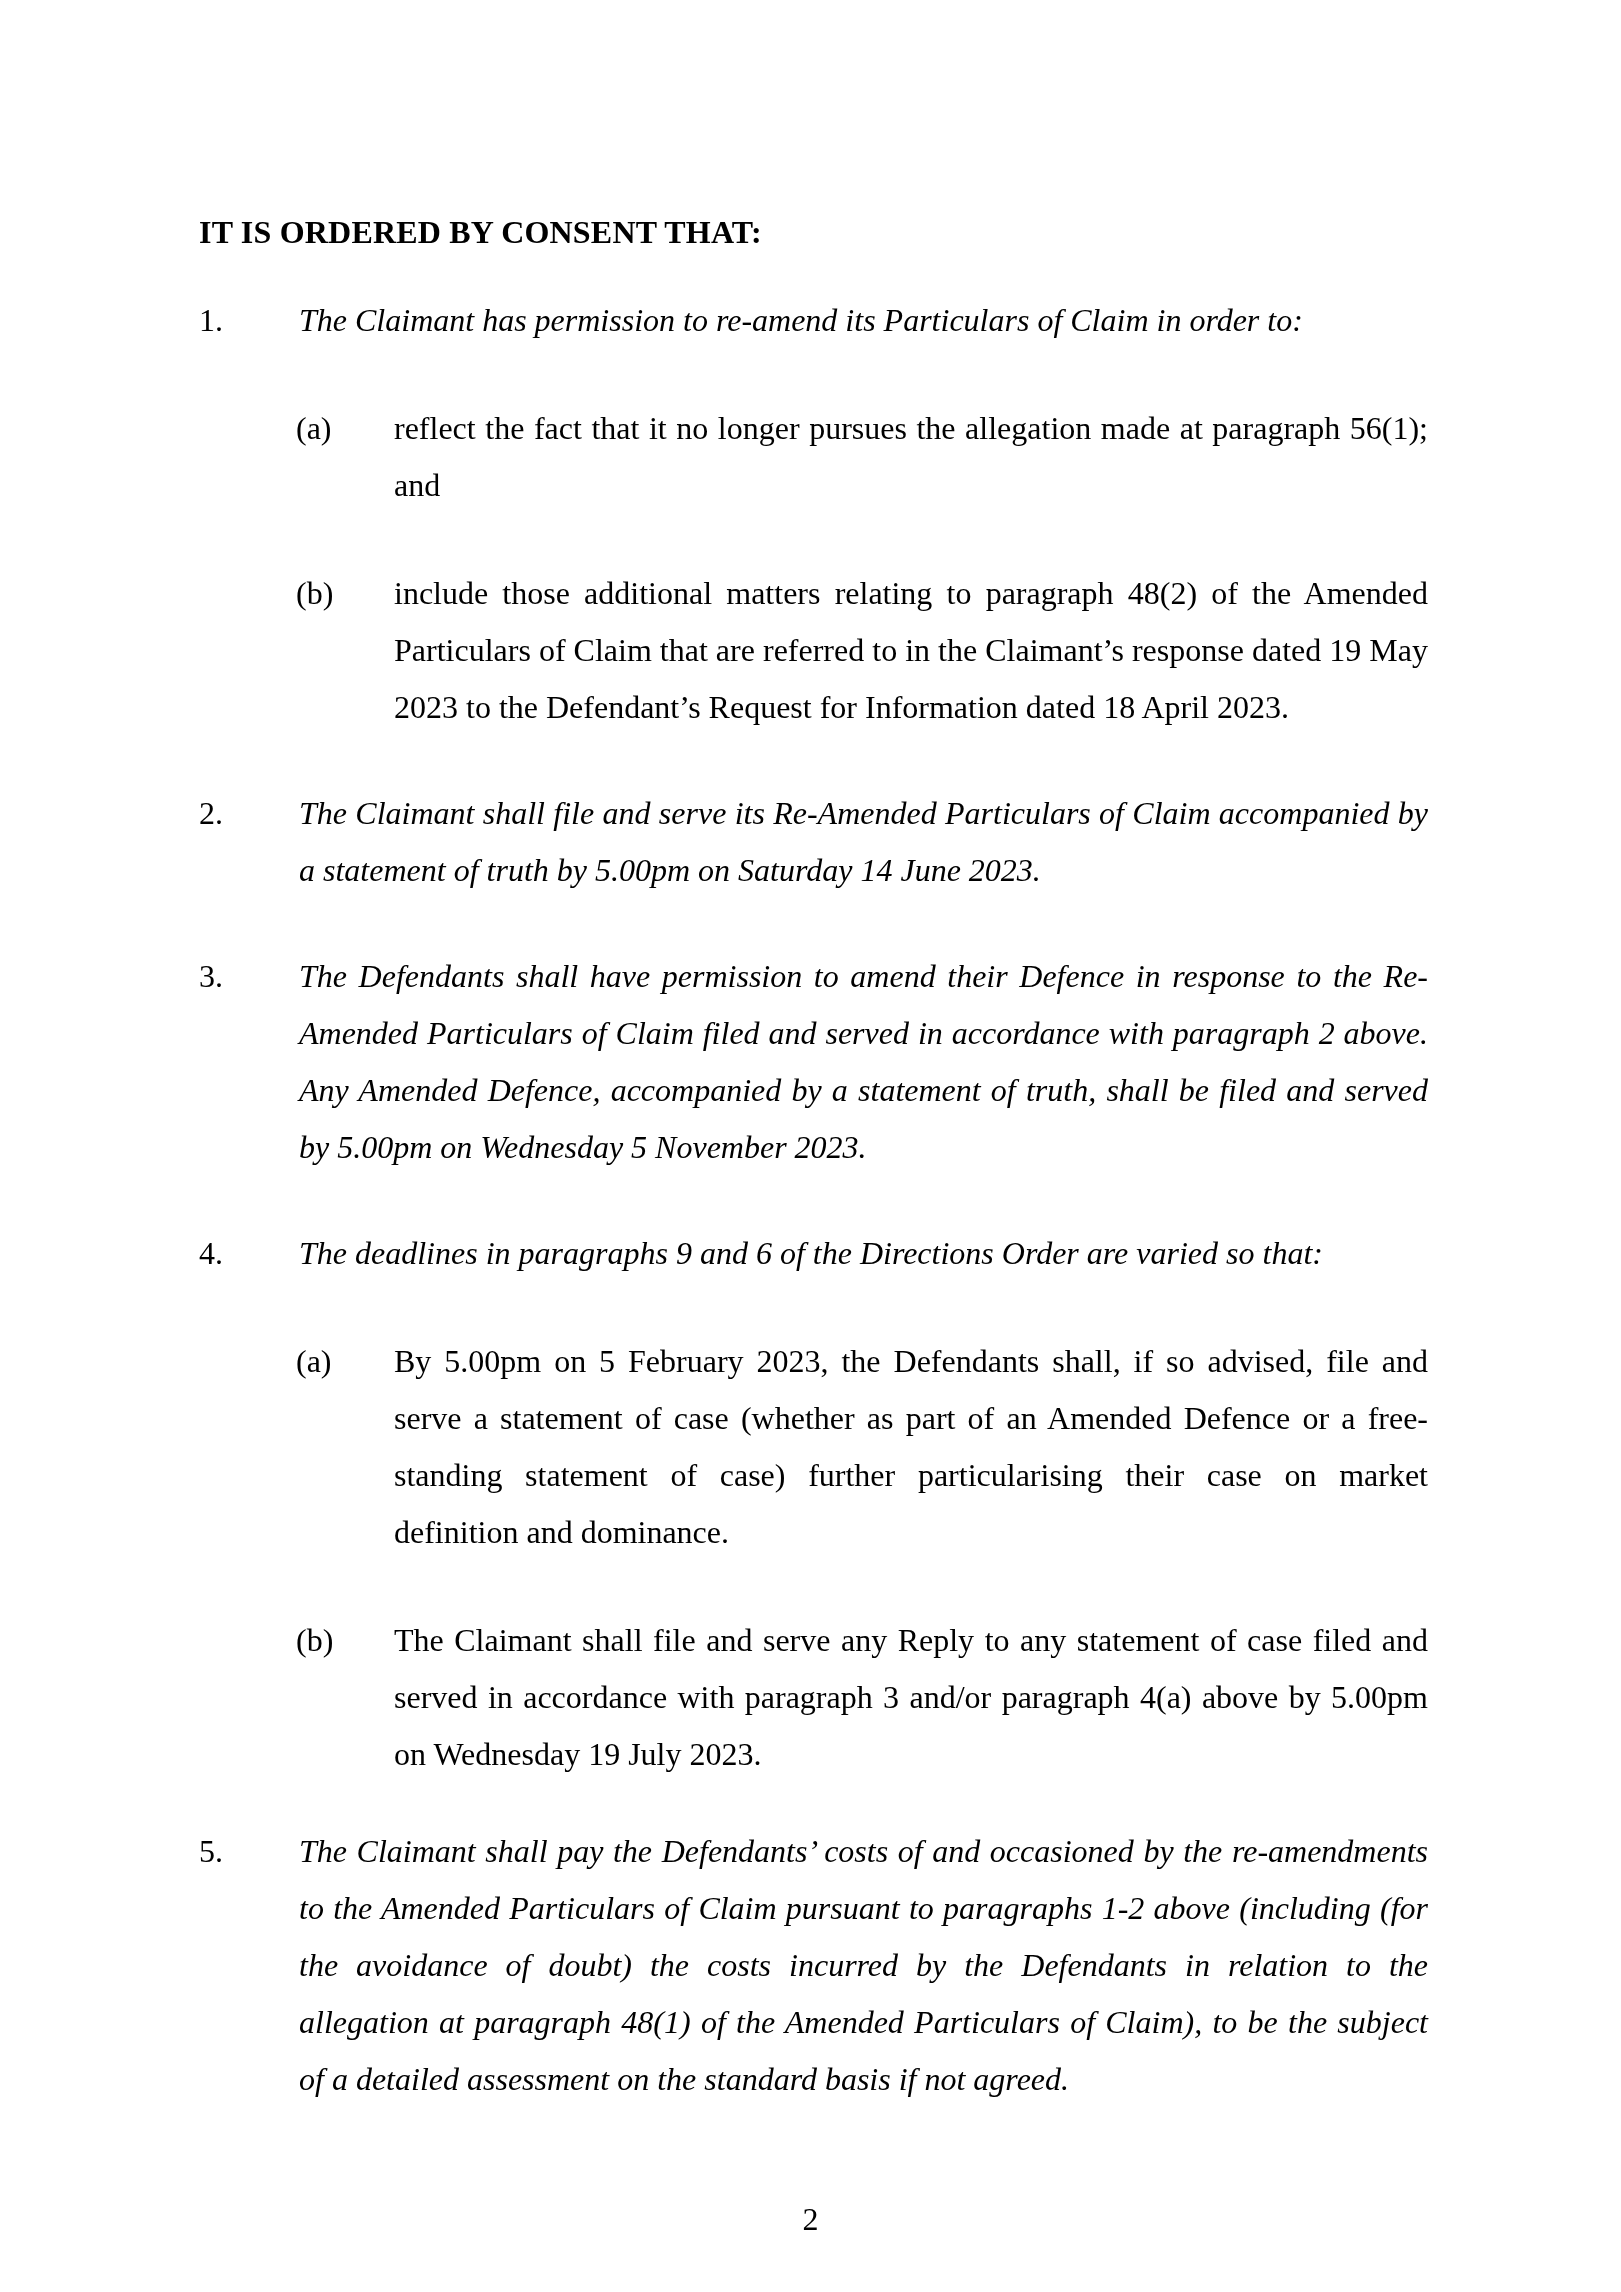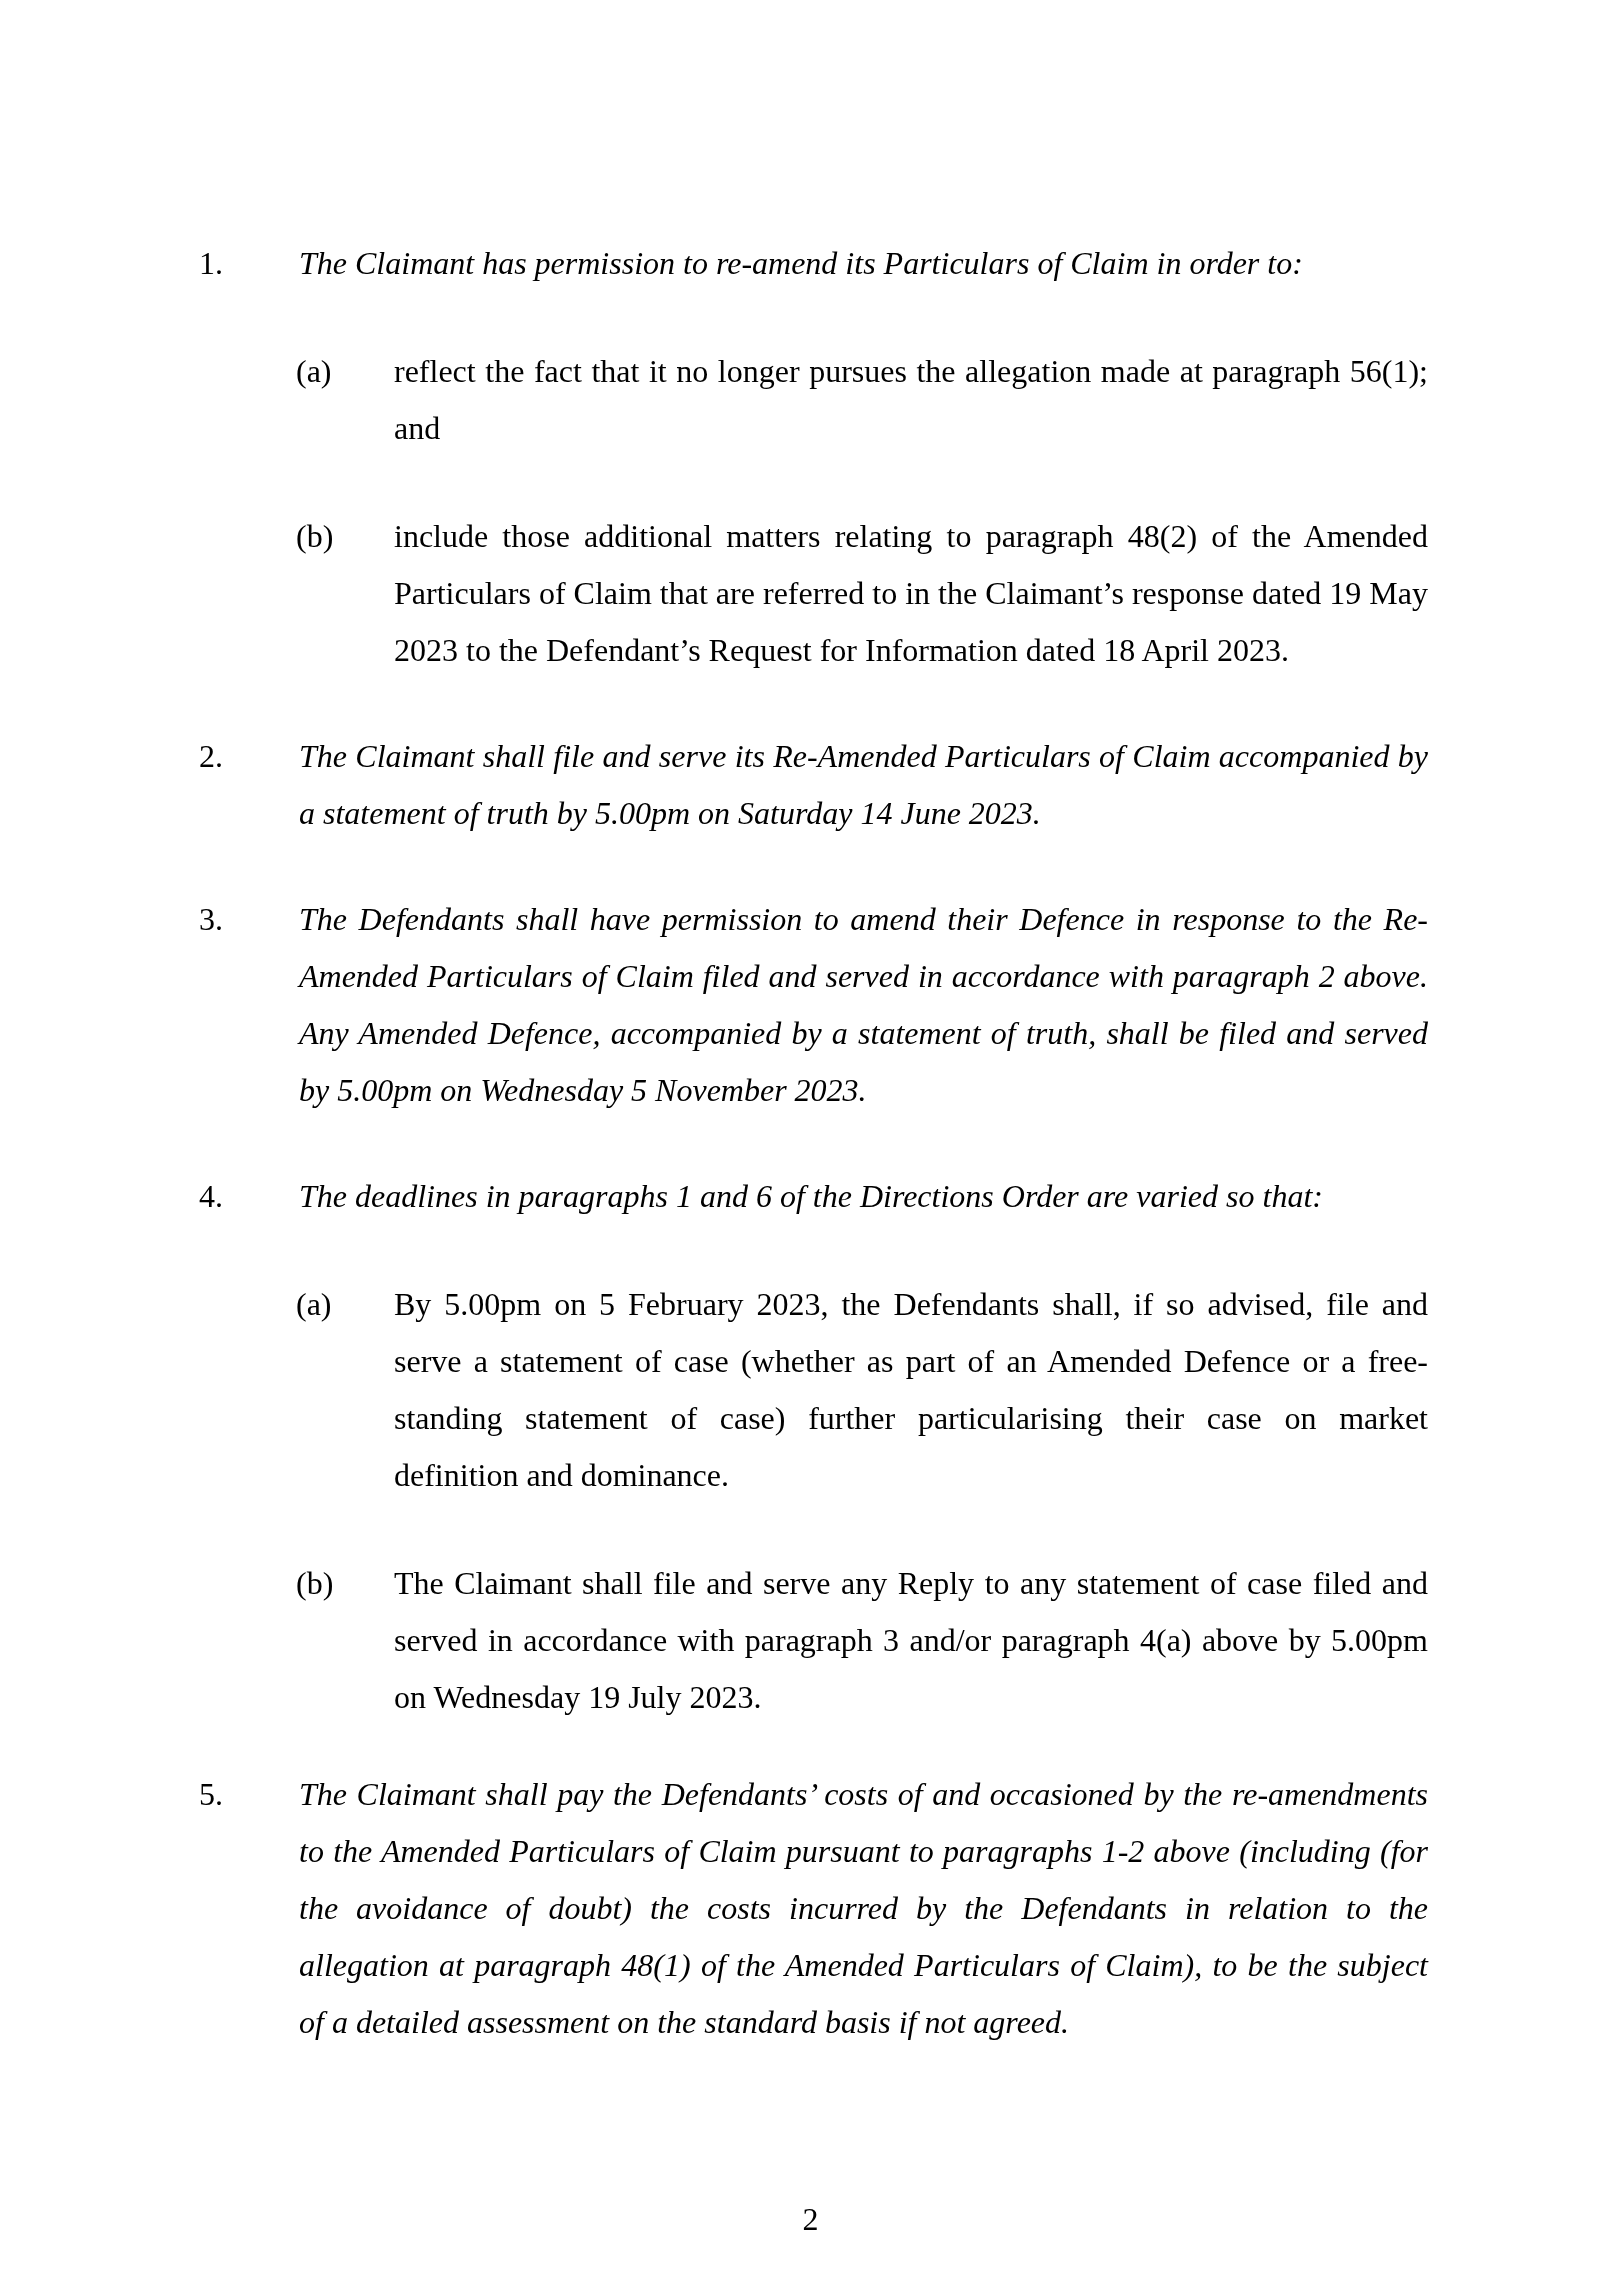--- a/index.html
+++ b/index.html
@@ -69,20 +69,21 @@
     width: 100%;
     text-align: center;
     line-height: 57px;
   }
 </style>
 </head>
 <body>
 
 <div class="doc">
 
+  <div class="heading">IT IS ORDERED BY CONSENT THAT:</div>
 
   <div class="para first">
     <span class="num">1.</span>
     <div class="body">The Claimant has permission to re-amend its Particulars of Claim in order to:</div>
   </div>
 
   <div class="sub">
     <span class="label">(a)</span>
     <div class="body">reflect the fact that it no longer pursues the allegation made at paragraph 56(1); and</div>
   </div>
@@ -97,21 +98,21 @@
     <div class="body">The Claimant shall file and serve its Re-Amended Particulars of Claim accompanied by a statement of truth by 5.00pm on Saturday 14 June 2023.</div>
   </div>
 
   <div class="para">
     <span class="num">3.</span>
     <div class="body">The Defendants shall have permission to amend their Defence in response to the Re-Amended Particulars of Claim filed and served in accordance with paragraph 2 above. Any Amended Defence, accompanied by a statement of truth, shall be filed and served by 5.00pm on Wednesday 5 November 2023.</div>
   </div>
 
   <div class="para">
     <span class="num">4.</span>
-    <div class="body">The deadlines in paragraphs 1 and 6 of the Directions Order are varied so that:</div>
+    <div class="body">The deadlines in paragraphs 9 and 6 of the Directions Order are varied so that:</div>
   </div>
 
   <div class="sub">
     <span class="label">(a)</span>
     <div class="body">By 5.00pm on 5 February 2023, the Defendants shall, if so advised, file and serve a statement of case (whether as part of an Amended Defence or a free-standing statement of case) further particularising their case on market definition and dominance.</div>
   </div>
 
   <div class="sub">
     <span class="label">(b)</span>
     <div class="body">The Claimant shall file and serve any Reply to any statement of case filed and served in accordance with paragraph 3 and/or paragraph 4(a) above by 5.00pm on Wednesday 19 July 2023.</div>

